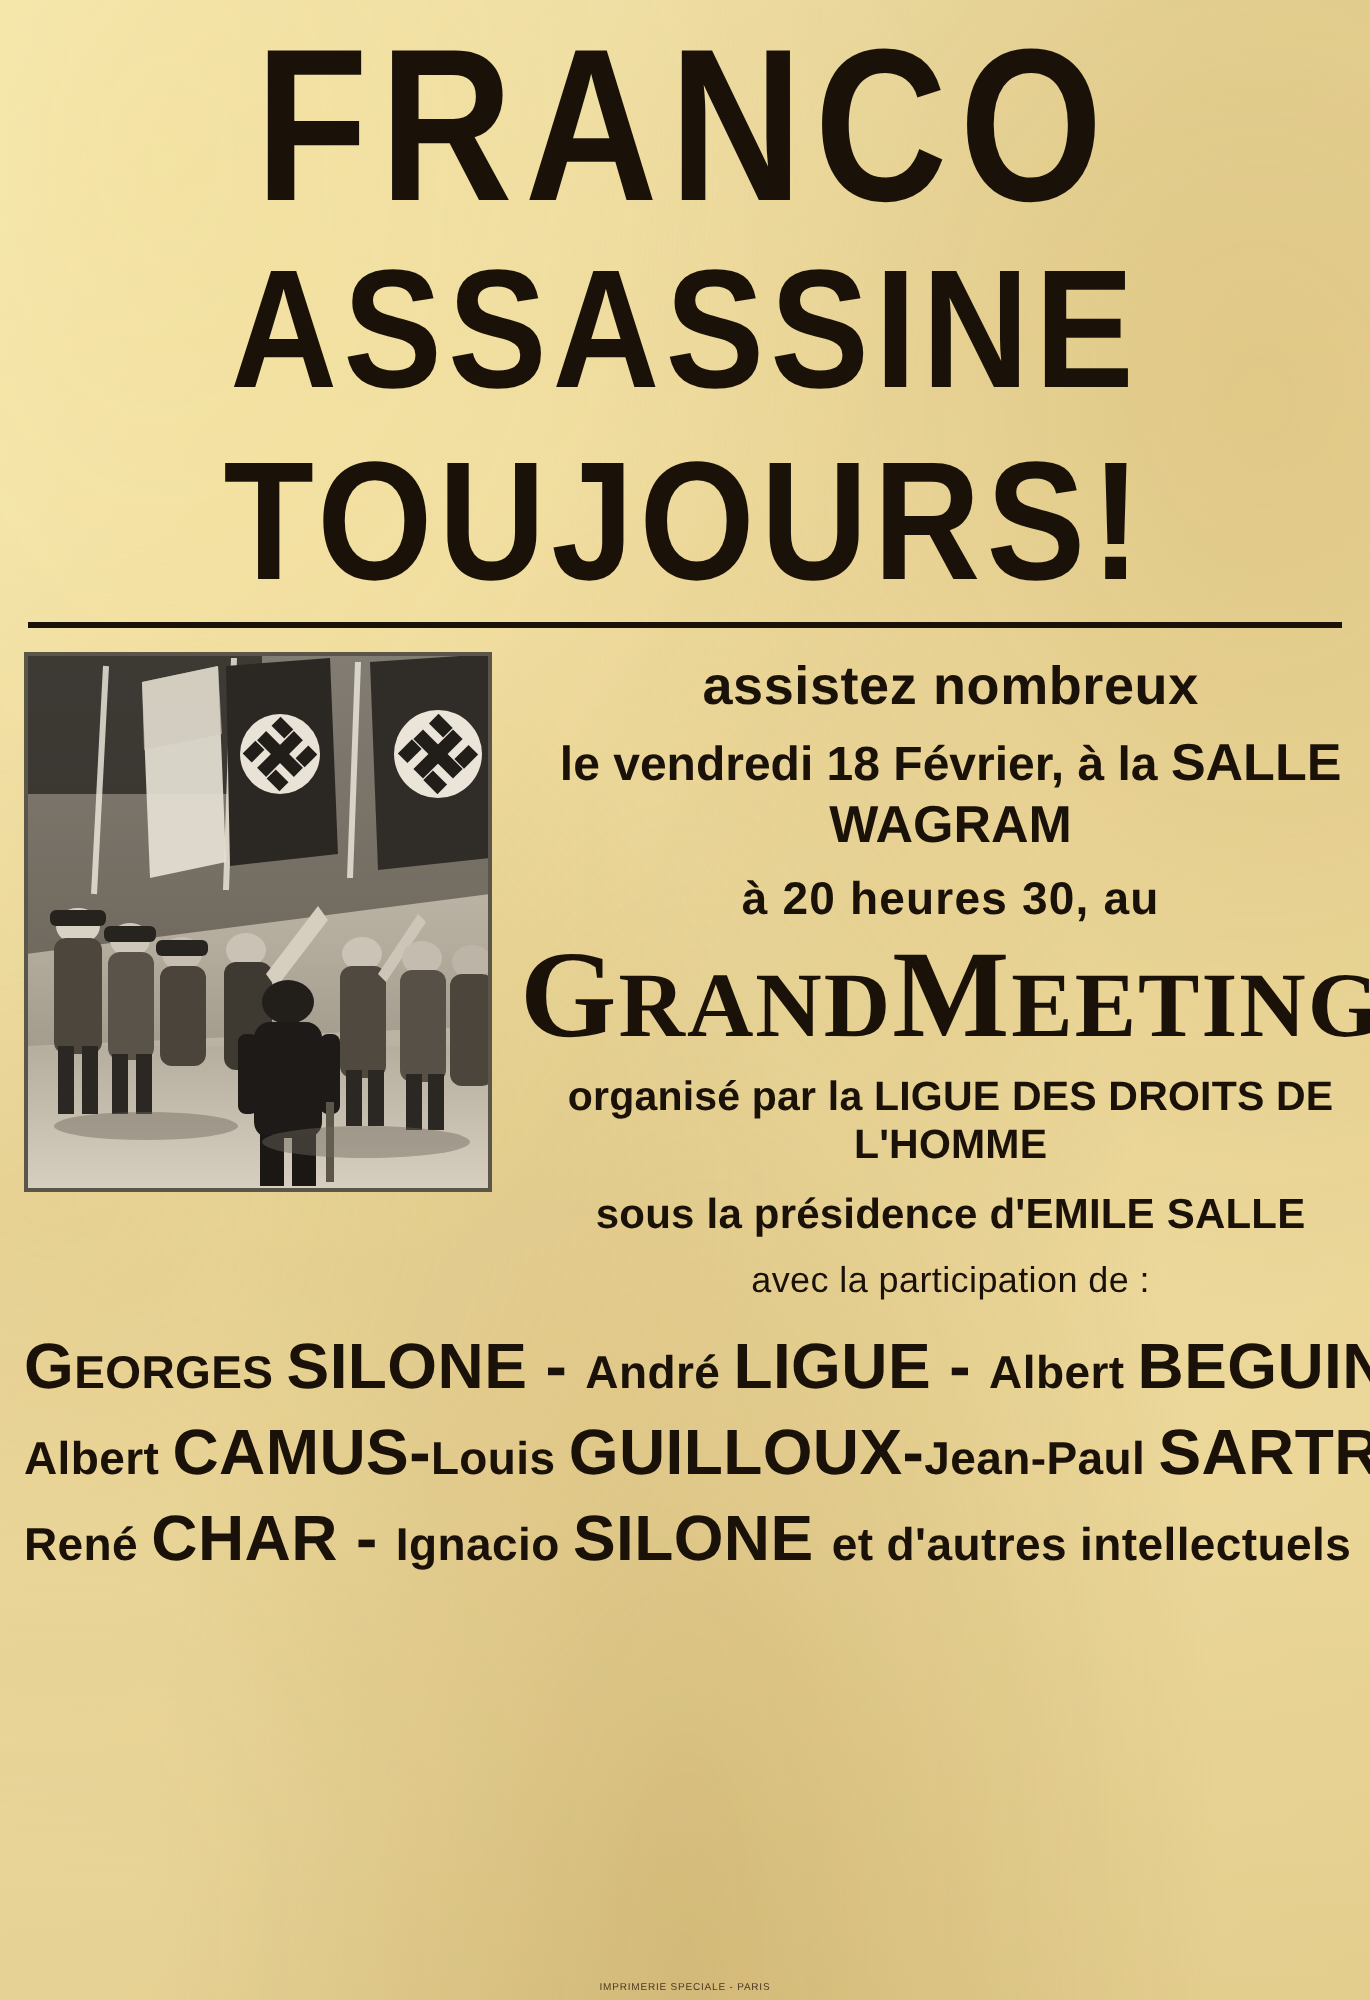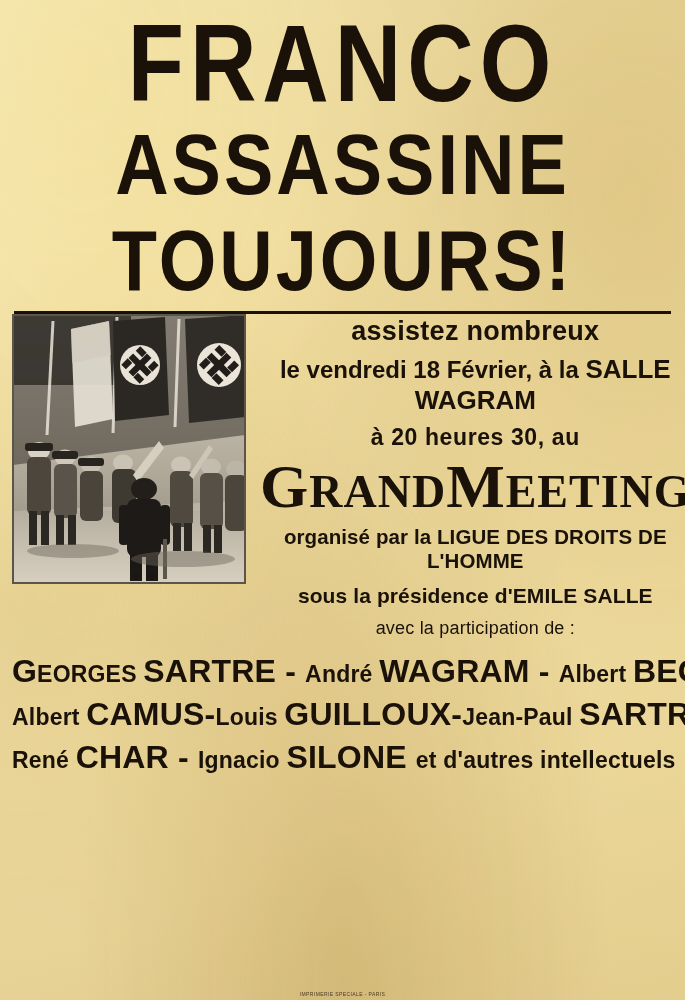--- a/index.html
+++ b/index.html
@@ -97,20 +97,21 @@
   }
   .rule {
     height: 3px;
     background: #1a1208;
     margin: 18px 2px 0 2px;
   }
   
   .mid {
     display: flex;
     gap: 14px;
+    margin-top: 12px;
     align-items: flex-start;
   }
   .photo {
     width: 232px;
     height: 268px;
     flex: 0 0 232px;
     position: relative;
     overflow: hidden;
     background: #7d7569;
     border: 1px solid #5c5549;
@@ -305,21 +306,21 @@
           <span class="cap">G</span><span class="low">RAND</span><span class="cap">M</span><span class="low">EETING</span>
         </div>
         <div class="m4">organisé par la LIGUE DES DROITS DE L'HOMME</div>
         <div class="m5">sous la présidence d'EMILE SALLE</div>
         <div class="m6">avec la participation de :</div>
       </div>
     </div>
 
     <div class="names">
       <div class="nline">
-        <span class="lg">G</span><span class="sm">EORGES </span><span class="lg">SARTRE - </span><span class="sm">André </span><span class="lg">WAGRAM - </span><span class="sm">Albert </span><span class="lg">BEGUIN</span>
+        <span class="lg">G</span><span class="sm">EORGES </span><span class="lg">SILONE - </span><span class="sm">André </span><span class="lg">LIGUE - </span><span class="sm">Albert </span><span class="lg">BEGUIN</span>
       </div>
       <div class="nline">
         <span class="sm">Albert </span><span class="lg">CAMUS-</span><span class="sm">Louis </span><span class="lg">GUILLOUX-</span><span class="sm">Jean-Paul </span><span class="lg">SARTRE</span>
       </div>
       <div class="nline">
         <span class="sm">René </span><span class="lg">CHAR - </span><span class="sm">Ignacio </span><span class="lg">SILONE </span><span class="sm">et d'autres intellectuels</span>
       </div>
     </div>
 
   </div>

